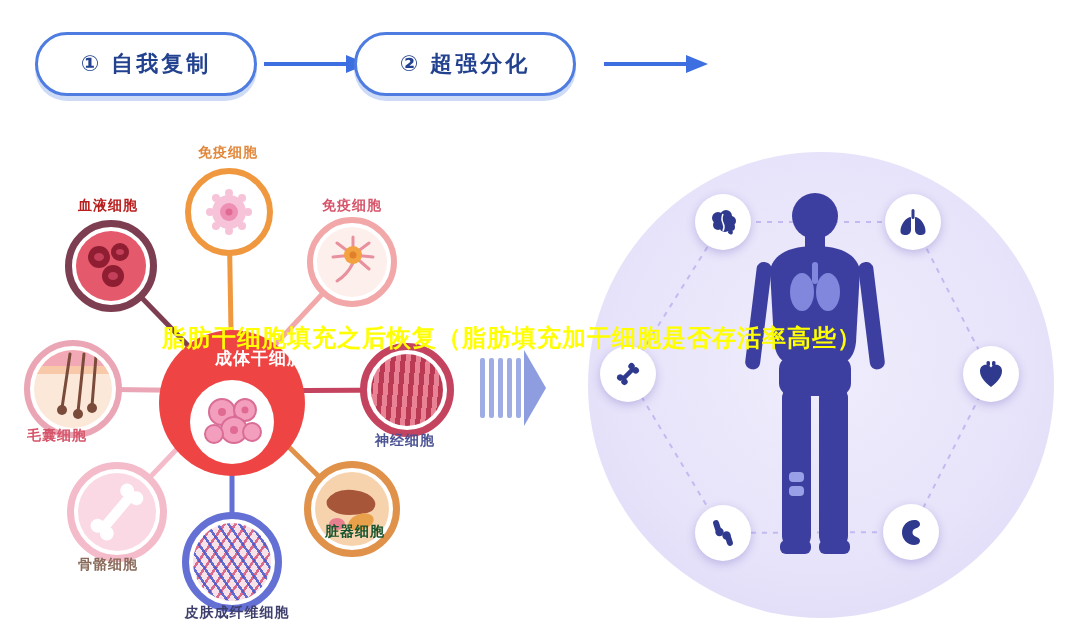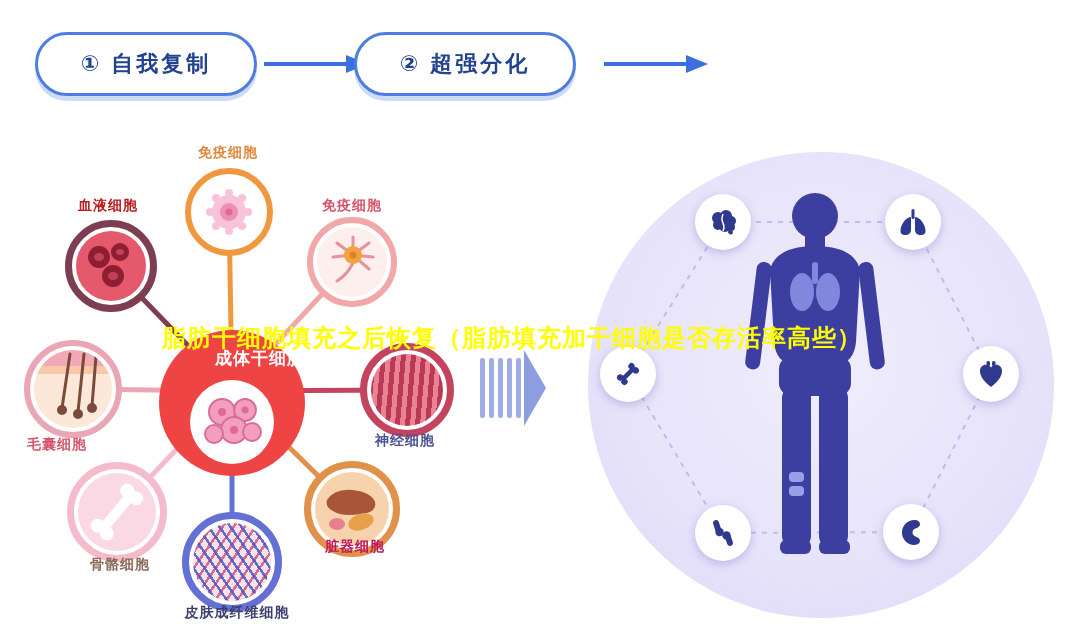--- a/index.html
+++ b/index.html
@@ -63,24 +63,24 @@
       #f8e2ea;
   }
 
   .clabel {
     position:absolute; transform:translateX(-50%); z-index:3;
     font-weight:bold; font-size:14px; white-space:nowrap; letter-spacing:1px;
   }
   .lab-immune { left:228px; top:144px; color:#e2883c; }
   .lab-blood  { left:108px; top:197px; color:#b91c1c; }
   .lab-nerve  { left:352px; top:197px; color:#d6556a; }
-  .lab-hair   { left:57px;  top:436px; color:#d6556a; }
+  .lab-hair   { left:57px;  top:427px; color:#d6556a; }
   .lab-muscle { left:405px; top:432px; color:#4a5294; }
-  .lab-bone   { left:120px; top:556px; color:#8a6a5a; }
-  .lab-organ  { left:355px; top:538px; color:#be185d; }
+  .lab-bone   { left:108px; top:556px; color:#8a6a5a; }
+  .lab-organ  { left:355px; top:523px; color:#14532d; }
   .lab-skin   { left:237px; top:604px; color:#3f3f6e; }
 
   
   .chevron { position:absolute; left:480px; top:350px; z-index:4; }
 
   
   .lavender {
     position:absolute; left:588px; top:152px; width:466px; height:466px; border-radius:50%;
     background:radial-gradient(circle at 50% 45%, #efedfc 0%, #e7e3fa 60%, #dcd7f6 100%);
     z-index:0;

